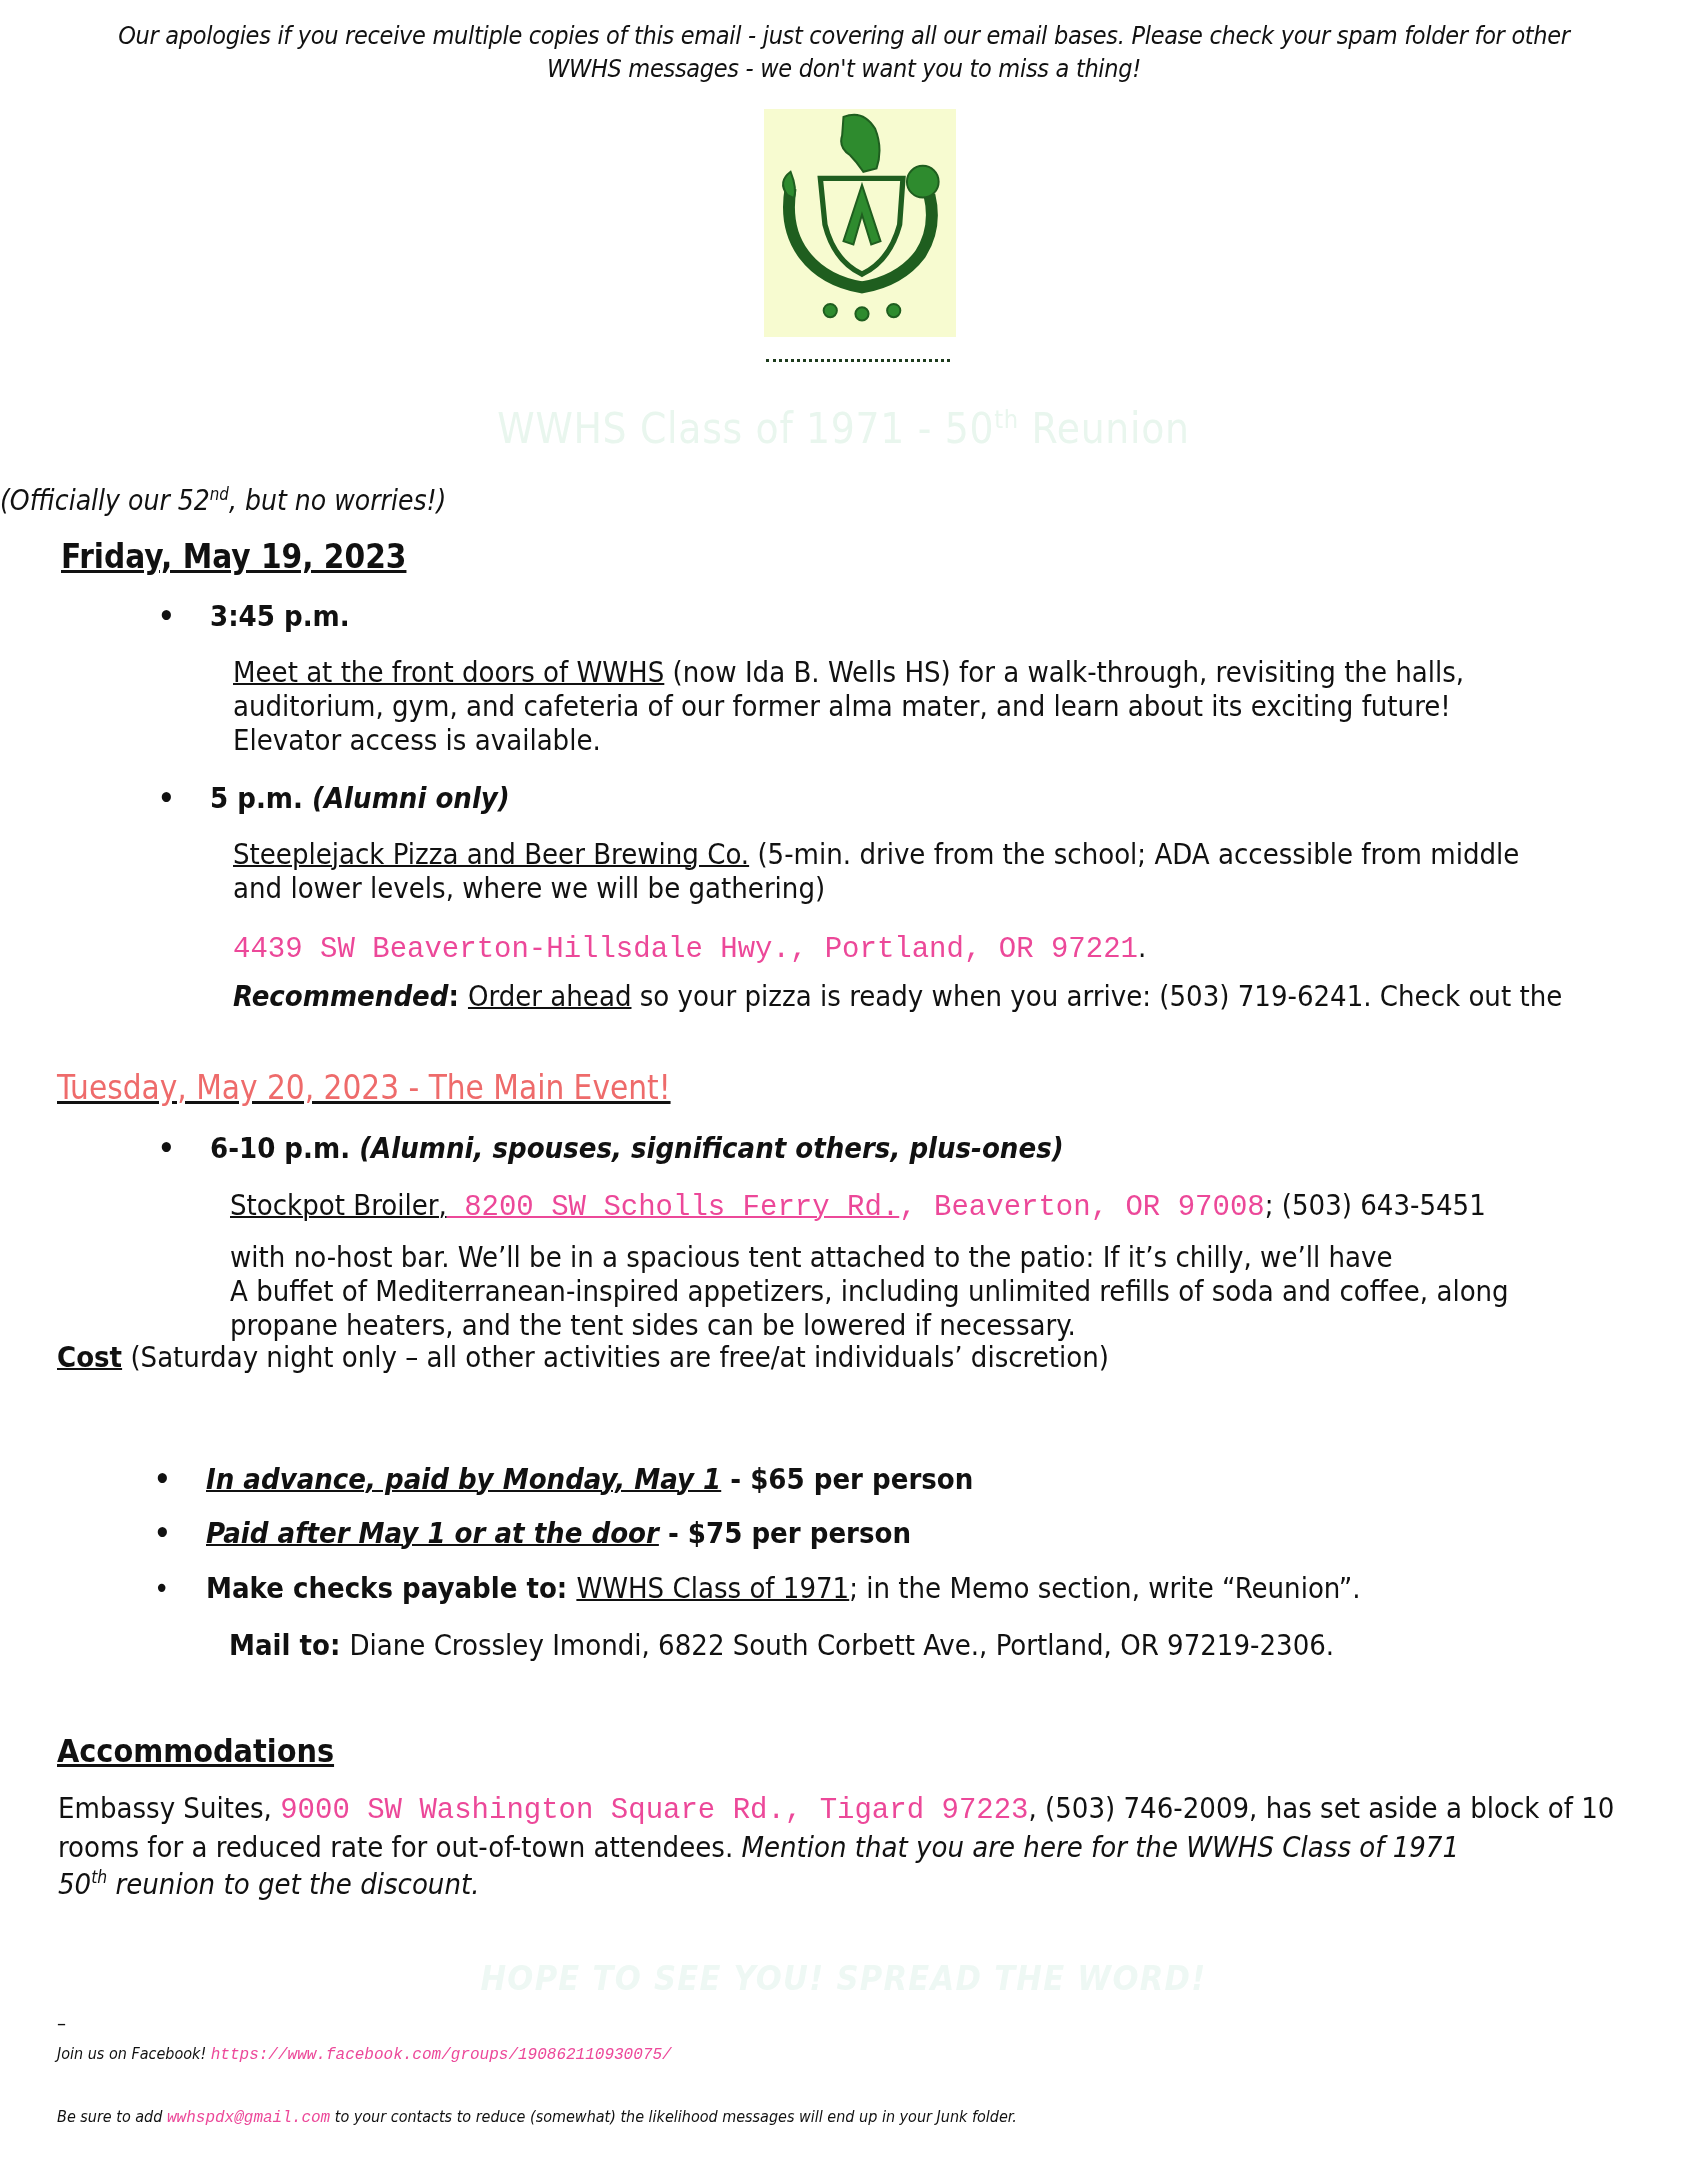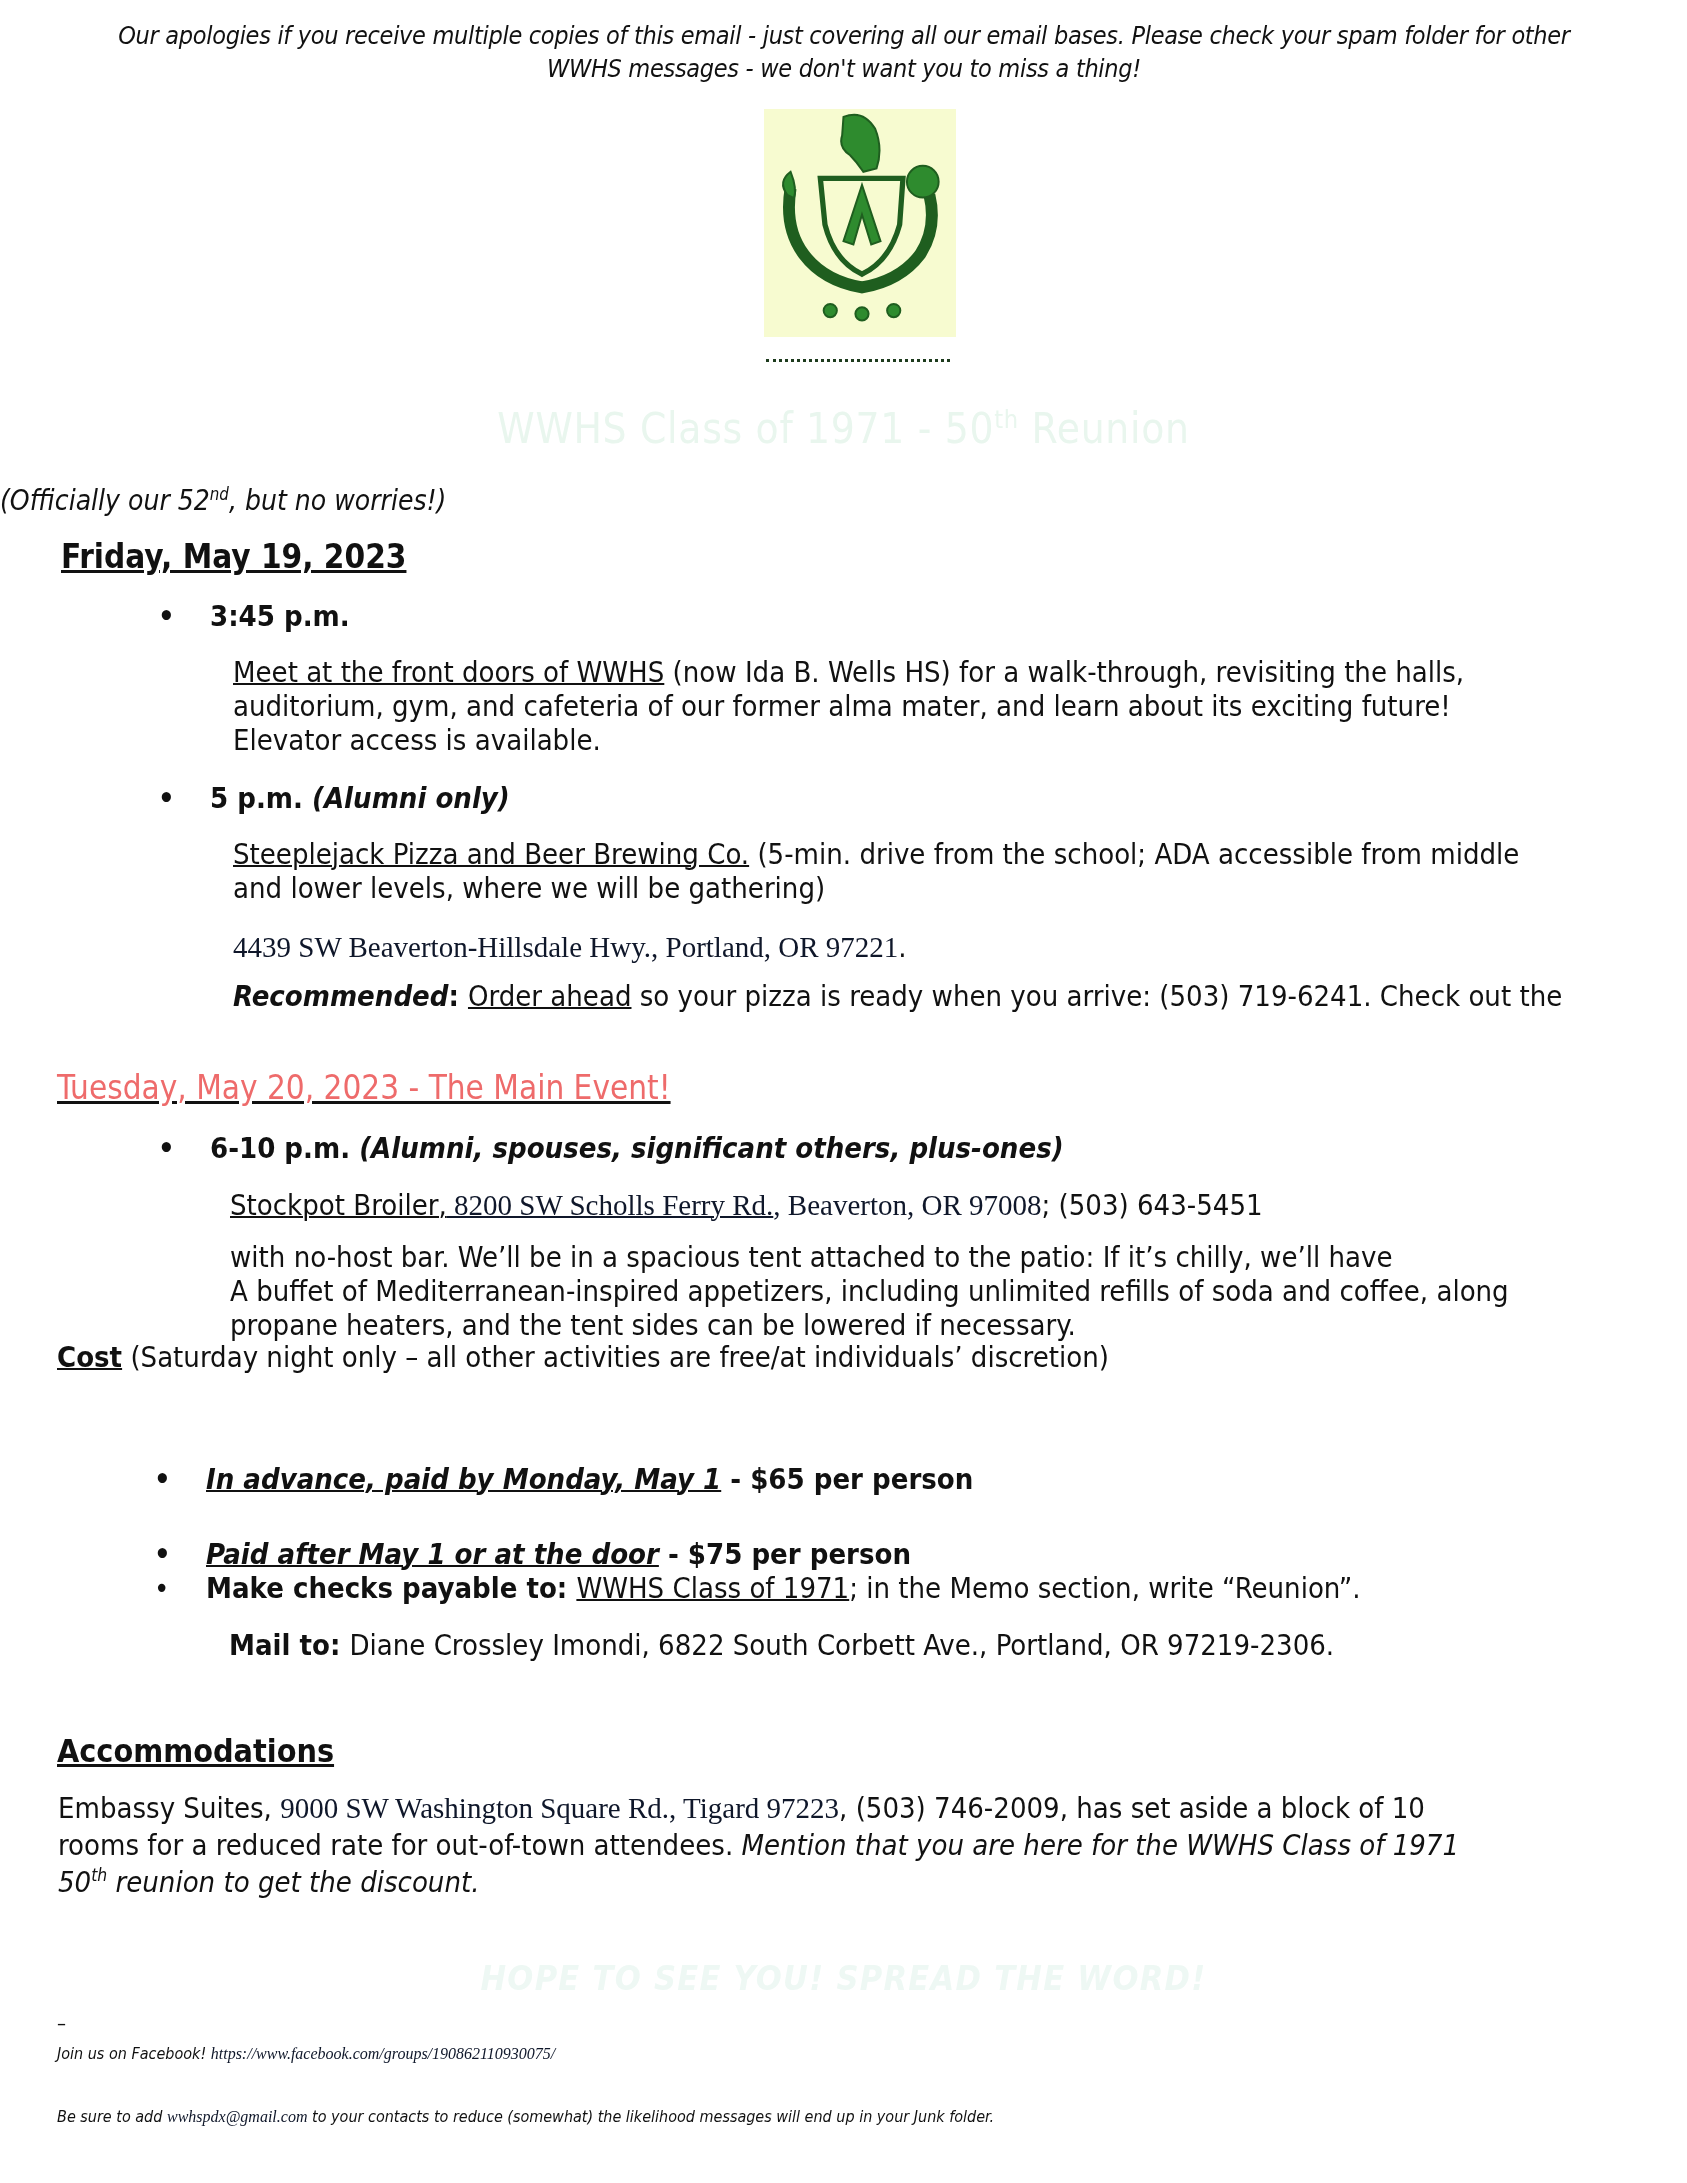--- a/index.html
+++ b/index.html
@@ -25,21 +25,21 @@
   }
   .subtitle {
     left: 0; width: 1687px; top: 484px; text-align: left; font-size: 28px; font-style: italic;
   }
   sup { font-size: 60%; line-height: 0; }
   .h-day { font-size: 33px; font-weight: bold; text-decoration: underline; text-decoration-thickness: 2.6px; }
   .h-sat { color: #ee6b6b; text-decoration-color: #111; }
   .bullet { font-size: 29px; font-weight: bold; }
   .bullet::before { content: "•"; position: absolute; left: -52px; }
   .para { font-size: 29px; line-height: 34px; }
-  .link { color: #0f172a; font-family: Liberation Serif, serif; }
+  .link { color: #ec4899; font-family: Liberation Mono, monospace; }
   u { text-decoration-thickness: 2px; }
   .small { font-size: 16px; font-style: italic; }
   .ghost { color: #eef8f4; font-size: 34px; font-style: italic; font-weight: bold; letter-spacing: 1.3px; }
 </style>
 </head>
 <body>
 
 <div class="abs intro cond">
   <div>Our apologies if you receive multiple copies of this email - just covering all our email bases.  Please check your spam folder for other</div>
   <div>WWHS messages - we don't want you to miss a thing!</div>
@@ -104,21 +104,21 @@
   <div>A buffet of Mediterranean-inspired appetizers, including unlimited refills of soda and coffee, along</div>
   <div>propane heaters, and the tent sides can be lowered if necessary.</div>
 </div>
 
 <div class="abs cond" style="left:57px; top:1340px; font-size:29px;">
   <u style="font-weight:bold;">Cost</u><span> (Saturday night only – all other activities are free/at individuals’ discretion)</span>
 </div>
 <div class="abs bullet cond" style="left:206px; top:1462px;">
   <i><u>In advance, paid by Monday, May 1</u></i><span> - $65 per person</span>
 </div>
-<div class="abs bullet cond" style="left:206px; top:1516px;margin-top:21px;">
+<div class="abs bullet cond" style="left:206px; top:1516px;">
   <i><u>Paid after May 1 or at the door</u></i><span> - $75 per person</span>
 </div>
 <div class="abs bullet cond" style="left:206px; top:1571px; font-weight:normal;">
   <b>Make checks payable to: </b><u>WWHS Class of 1971</u><span>; in the Memo section, write “Reunion”.</span>
 </div>
 <div class="abs para cond" style="left:229px; top:1628px;">
   <b>Mail to: </b><span>Diane Crossley Imondi, 6822 South Corbett Ave., Portland, OR 97219-2306.</span>
 </div>
 
 <div class="abs h-day cond" style="left:57px; top:1732px; font-size:32px;">Accommodations</div>

